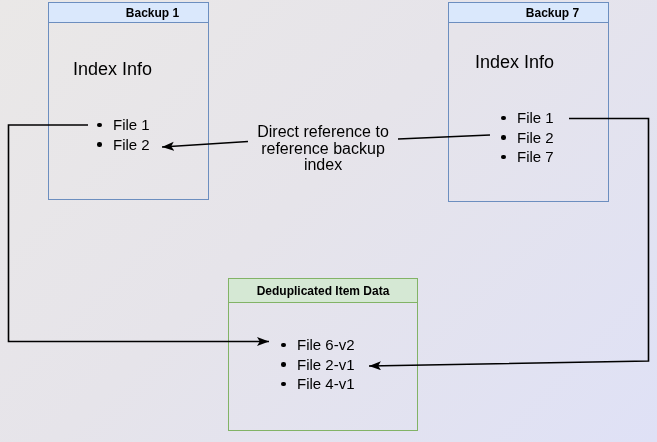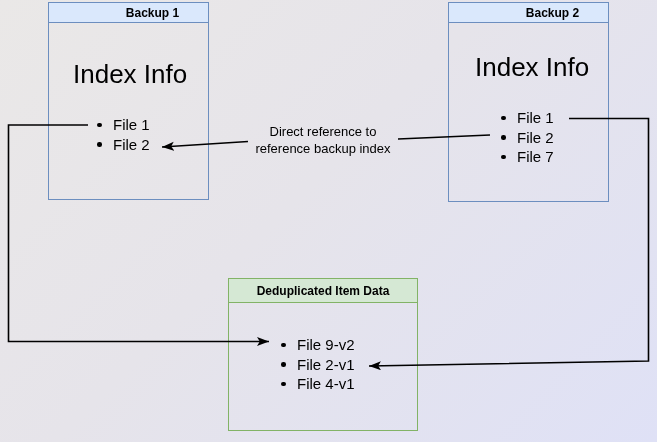--- a/index.html
+++ b/index.html
@@ -29,21 +29,21 @@
     font-size: 12px;
     font-weight: bold;
     border-bottom: 1.5px solid;
     box-sizing: border-box;
   }
   .node.blue  .node-header { background: #dae8fc; border-color: #6c8ebf; height: 20px; padding-left: 48px; }
   .node.green .node-header { background: #d5e8d4; border-color: #82b366; height: 24px; }
 
   .node-title {
     position: absolute;
-    font-size: 26px;
+    font-size: 18px;
     white-space: nowrap;
   }
 
   ul.item-list {
     position: absolute;
     margin: 0;
     padding: 0;
     list-style: none;
   }
   ul.item-list li {
@@ -70,21 +70,21 @@
     pointer-events: none;
   }
   svg.edges path { stroke: #000; stroke-width: 1.6; fill: none; }
 
   .edge-label {
     position: absolute;
     left: 240px;
     top: 124px;
     width: 166px;
     text-align: center;
-    font-size: 13px;
+    font-size: 16px;
     line-height: 16.5px;
   }
 
   
   #backup1 { left: 48px;  top: 2px;   width: 161px; height: 198px; }
   #backup2 { left: 448px; top: 2px;   width: 161px; height: 200px; }
   #dedup   { left: 228px; top: 278px; width: 190px; height: 153px; }
 
   #backup1 .node-title { left: 24px; top: 56px; }
   #backup2 .node-title { left: 26px; top: 49px; }
@@ -101,33 +101,33 @@
   <div class="node blue" id="backup1">
     <div class="node-header">Backup 1</div>
     <div class="node-title">Index Info</div>
     <ul class="item-list">
       <li><span class="dot"></span><span>File 1</span></li>
       <li><span class="dot"></span><span>File 2</span></li>
     </ul>
   </div>
 
   <div class="node blue" id="backup2">
-    <div class="node-header">Backup 2</div>
+    <div class="node-header">Backup 7</div>
     <div class="node-title">Index Info</div>
     <ul class="item-list">
       <li><span class="dot"></span><span>File 1</span></li>
       <li><span class="dot"></span><span>File 2</span></li>
       <li><span class="dot"></span><span>File 7</span></li>
     </ul>
   </div>
 
   <div class="node green" id="dedup">
     <div class="node-header">Deduplicated Item Data</div>
     <ul class="item-list">
-      <li><span class="dot"></span><span>File 9-v2</span></li>
+      <li><span class="dot"></span><span>File 6-v2</span></li>
       <li><span class="dot"></span><span>File 2-v1</span></li>
       <li><span class="dot"></span><span>File 4-v1</span></li>
     </ul>
   </div>
 
   <svg class="edges" viewBox="0 0 657 442">
     <defs>
       <marker id="arrowhead" markerUnits="userSpaceOnUse" markerWidth="13" markerHeight="10" refX="12" refY="4.5" orient="auto">
         <polygon points="0,0 12,4.5 0,9 2.8,4.5" fill="#000"></polygon>
       </marker>

